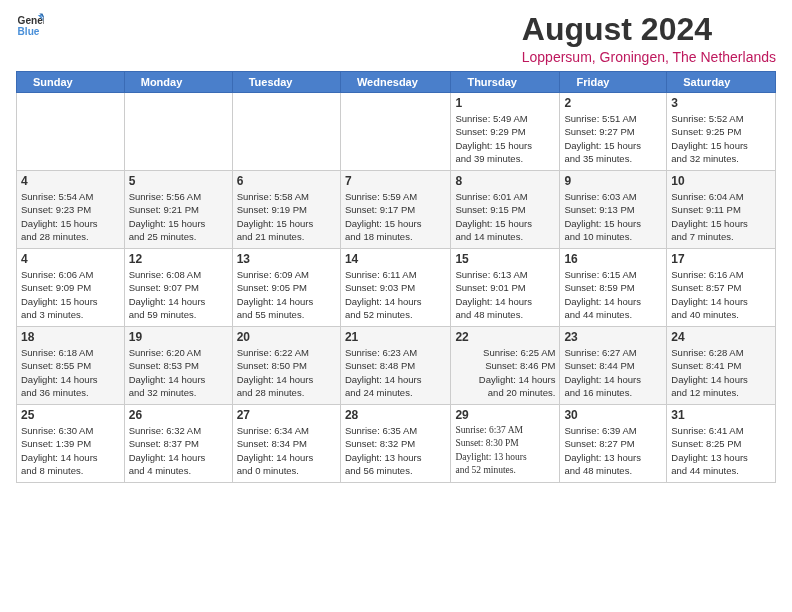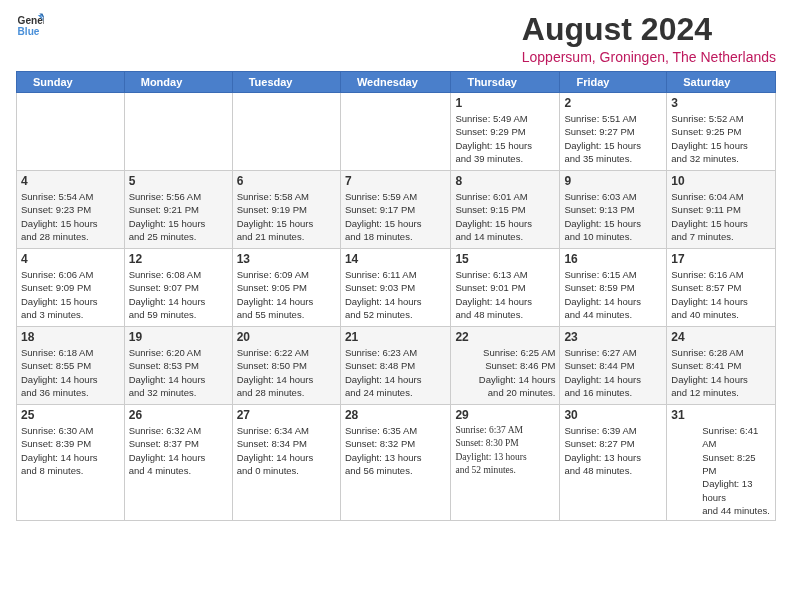--- a/index.html
+++ b/index.html
@@ -293,21 +293,21 @@
             <div class="day-info" style="white-space: pre-line;">Sunrise: 6:28 AM
 Sunset: 8:41 PM
 Daylight: 14 hours
 and 12 minutes.</div>
           </td>
         </tr>
         <tr>
           <td>
             <div class="day-number">25</div>
             <div class="day-info" style="white-space: pre-line;">Sunrise: 6:30 AM
-Sunset: 8:39 PM
+Sunset: 1:39 PM
 Daylight: 14 hours
 and 8 minutes.</div>
           </td>
           <td>
             <div class="day-number">26</div>
             <div class="day-info" style="white-space: pre-line;">Sunrise: 6:32 AM
 Sunset: 8:37 PM
 Daylight: 14 hours
 and 4 minutes.</div>
           </td>
@@ -334,21 +334,21 @@
           </td>
           <td>
             <div class="day-number">30</div>
             <div class="day-info" style="white-space: pre-line;">Sunrise: 6:39 AM
 Sunset: 8:27 PM
 Daylight: 13 hours
 and 48 minutes.</div>
           </td>
           <td>
             <div class="day-number">31</div>
-            <div class="day-info" style="white-space: pre-line; margin-left: 31px;">Sunrise: 6:41 AM
+            <div class="day-info" style="white-space: pre-line;">Sunrise: 6:41 AM
 Sunset: 8:25 PM
 Daylight: 13 hours
 and 44 minutes.</div>
           </td>
         </tr>
       </tbody>
   </table>
 </div>
 
 </body></html>

